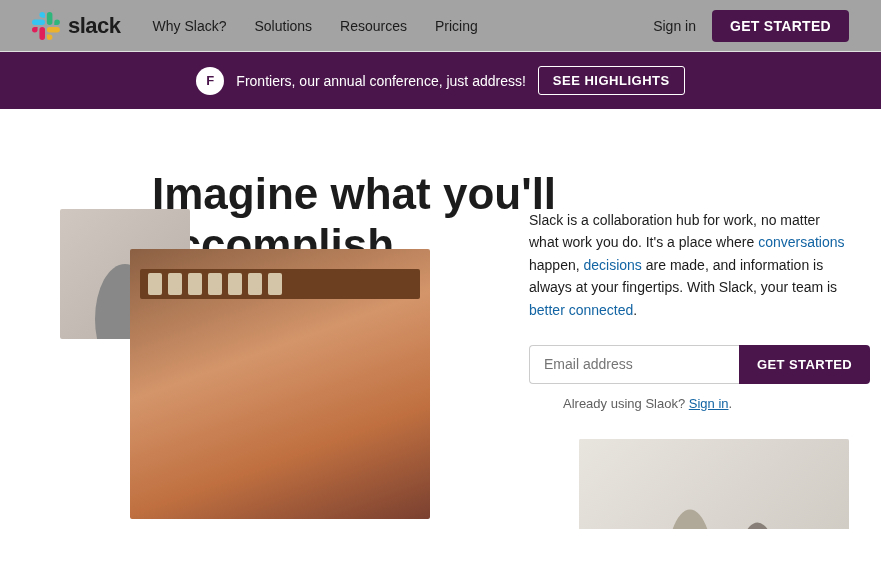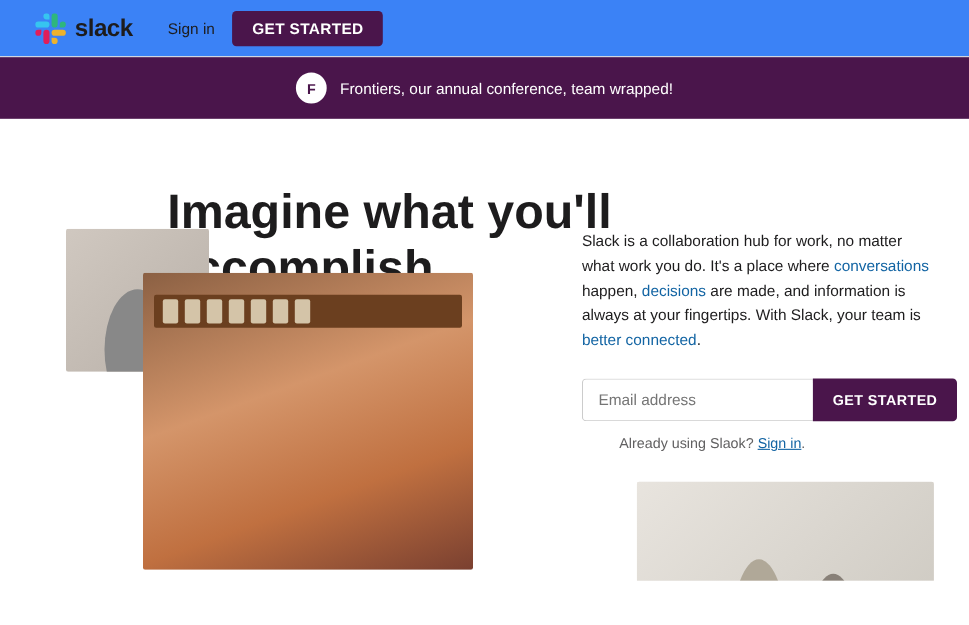--- a/index.html
+++ b/index.html
@@ -5,21 +5,21 @@
     * { margin: 0; padding: 0; box-sizing: border-box; }
     body { font-family: 'Helvetica Neue', Arial, sans-serif; background: #fff; width: 881px; overflow-x: hidden; }
 
     
     .navbar {
       display: flex;
       align-items: center;
       padding: 0 32px;
       height: 52px;
       border-bottom: 1px solid #e0e0e0;
-      background: #3b82f6;
+      background: #a3a3a3;
     }
     .navbar-logo {
       display: flex;
       align-items: center;
       gap: 8px;
       margin-right: 32px;
     }
     .slack-hash {
       width: 28px;
       height: 28px;
@@ -304,29 +304,36 @@
 <nav class="navbar">
   <div class="navbar-logo">
     <svg class="slack-hash" viewBox="0 0 54 54" fill="none" xmlns="http://www.w3.org/2000/svg">
       <path d="M19.712.133a5.381 5.381 0 0 0-5.376 5.387 5.381 5.381 0 0 0 5.376 5.386h5.376V5.52A5.381 5.381 0 0 0 19.712.133m0 14.365H5.376A5.381 5.381 0 0 0 0 19.884a5.381 5.381 0 0 0 5.376 5.387h14.336a5.381 5.381 0 0 0 5.376-5.387 5.381 5.381 0 0 0-5.376-5.386" fill="#36C5F0"></path>
       <path d="M53.76 19.884a5.381 5.381 0 0 0-5.376-5.386 5.381 5.381 0 0 0-5.376 5.386v5.387h5.376a5.381 5.381 0 0 0 5.376-5.387m-14.336 0V5.52A5.381 5.381 0 0 0 34.048.133a5.381 5.381 0 0 0-5.376 5.387v14.364a5.381 5.381 0 0 0 5.376 5.387 5.381 5.381 0 0 0 5.376-5.387" fill="#2EB67D"></path>
       <path d="M34.048 54a5.381 5.381 0 0 0 5.376-5.387 5.381 5.381 0 0 0-5.376-5.386h-5.376v5.386A5.381 5.381 0 0 0 34.048 54m0-14.365h14.336a5.381 5.381 0 0 0 5.376-5.386 5.381 5.381 0 0 0-5.376-5.387H34.048a5.381 5.381 0 0 0-5.376 5.387 5.381 5.381 0 0 0 5.376 5.386" fill="#ECB22E"></path>
       <path d="M0 34.249a5.381 5.381 0 0 0 5.376 5.386 5.381 5.381 0 0 0 5.376-5.386v-5.387H5.376A5.381 5.381 0 0 0 0 34.249m14.336 0v14.364A5.381 5.381 0 0 0 19.712 54a5.381 5.381 0 0 0 5.376-5.387V34.249a5.381 5.381 0 0 0-5.376-5.387 5.381 5.381 0 0 0-5.376 5.387" fill="#E01E5A"></path>
     </svg>
     <span class="slack-wordmark">slack</span>
   </div>
+  <div class="nav-links">
+    <a class="nav-link">Why Slack?</a>
+    <a class="nav-link">Solutions</a>
+    <a class="nav-link">Resources</a>
+    <a class="nav-link">Pricing</a>
+  </div>
   <div class="nav-actions">
     <a class="sign-in-link">Sign in</a>
     <button class="get-started-btn-nav">GET STARTED</button>
   </div>
 </nav>
 
 <div class="banner">
   <div class="banner-icon">F</div>
-  <span class="banner-text">Frontiers, our annual conference, team wrapped!</span>
+  <span class="banner-text">Frontiers, our annual conference, just address!</span>
+  <button class="banner-cta">SEE HIGHLIGHTS</button>
 </div>
 
 <section class="hero">
 
   <div class="hero-text-block">
     <h1 class="hero-title">Imagine what you'll accomplish together</h1>
   </div>
 
   <div class="hero-images">
 

